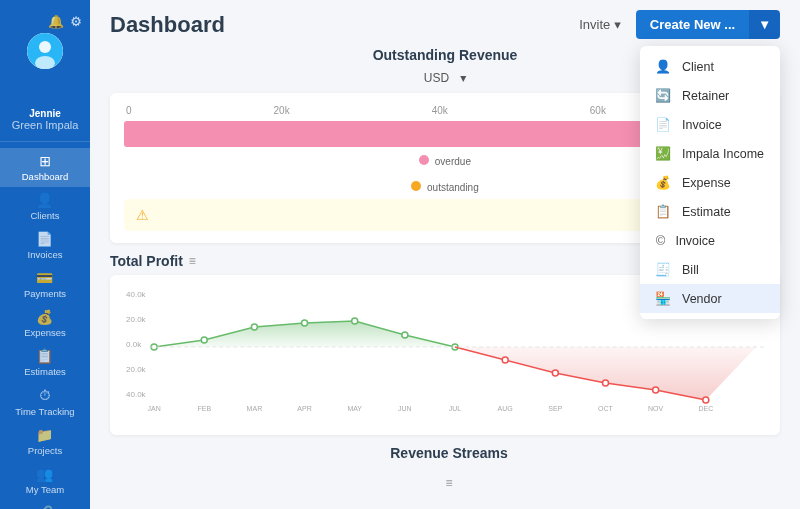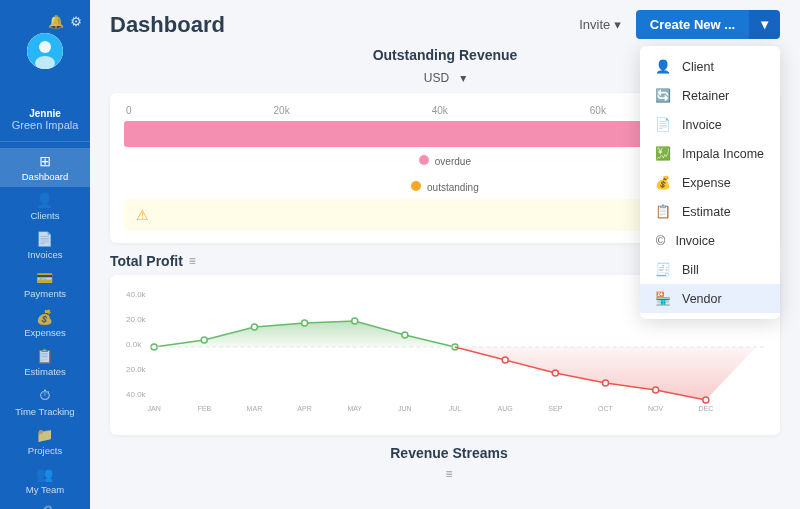--- a/index.html
+++ b/index.html
@@ -294,21 +294,21 @@
     
     .line-chart-svg {
       width: 100%;
       height: 130px;
     }
 
     
     .revenue-section .section-header {
       display: flex;
       align-items: center;
-      gap: 6px;
+      gap: 15px;
       margin-left: 8px;
     }
 
     
     .content::-webkit-scrollbar { width: 4px; }
     .content::-webkit-scrollbar-track { background: transparent; }
     .content::-webkit-scrollbar-thumb { background: #ccc; border-radius: 2px; }
   </style>
 </head>
 <body>

